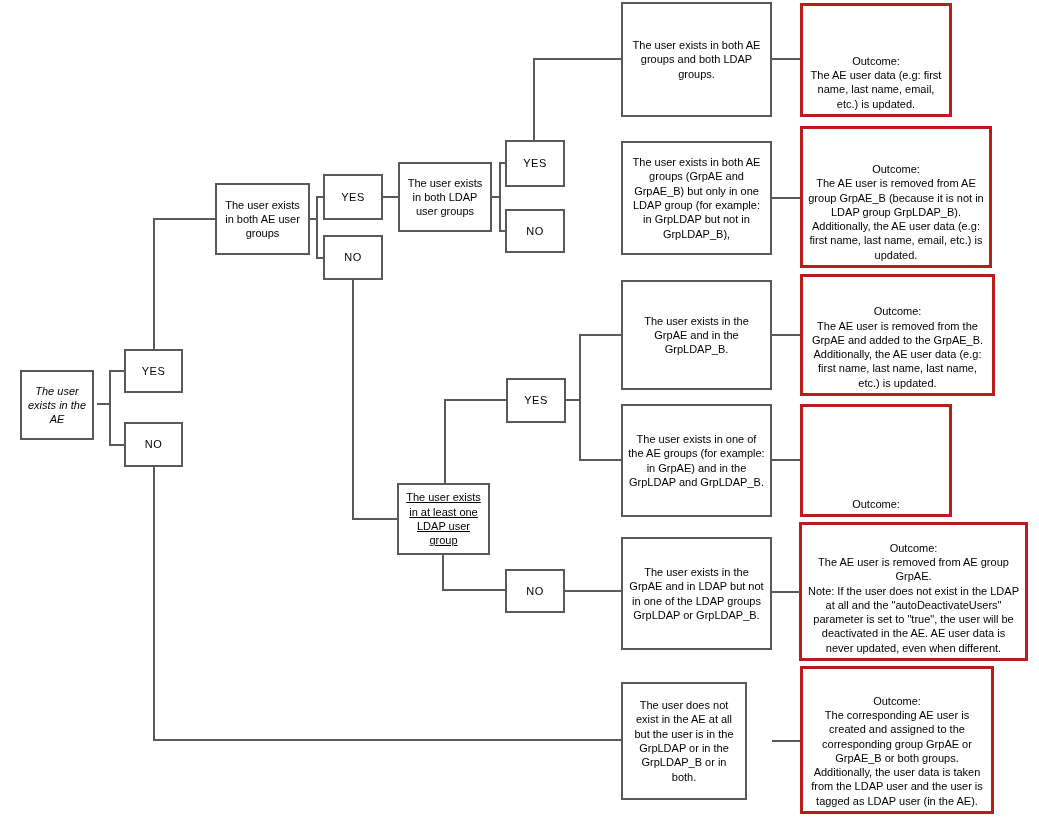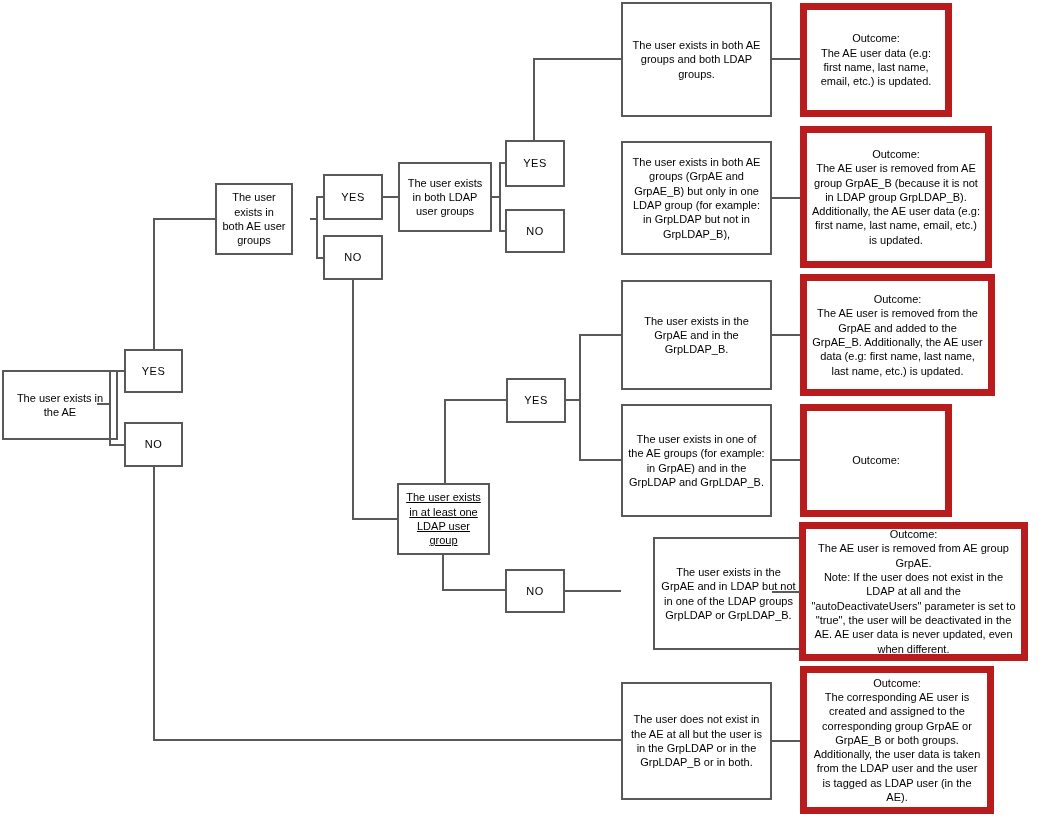--- a/index.html
+++ b/index.html
@@ -6,52 +6,52 @@
   .canvas{
     position:relative;width:1039px;height:819px;background:#ffffff;
     font-family:"Liberation Sans", sans-serif;color:#000;overflow:hidden;
   }
   .box{
     position:absolute;box-sizing:border-box;background:#ffffff;
     border:2px solid #595959;
     display:flex;flex-direction:column;align-items:center;justify-content:center;
     text-align:center;font-size:11px;line-height:1.3;padding:3px 5px;
   }
-  .outcome{border:7px solid #b91c1c;}
+  .outcome{border:3px solid #b91c1c;justify-content:flex-end;}
   .outcome .body{white-space:pre-line;}
   .yn{letter-spacing:.5px;}
   .ln{position:absolute;background:#595959;}
   .h{height:2px;}
   .v{width:2px;}
 </style>
 </head>
 <body>
 
 <div class="canvas">
 
-  <div class="box" style="left:2px;top:370px;width:116px;height:70px;">The user exists in the AE</div>
-  <div class="box" style="left:215px;top:183px;width:78px;height:72px;text-align:center;">The user exists in both AE user groups</div>
+  <div class="box" style="left:20px;top:370px;width:74px;height:70px;font-style:italic;">The user exists in the AE</div>
+  <div class="box" style="left:215px;top:183px;width:95px;height:72px;text-align:center;">The user exists in both AE user groups</div>
   <div class="box" style="left:398px;top:162px;width:94px;height:70px;">The user exists in both LDAP user groups</div>
   <div class="box" style="left:397px;top:483px;width:93px;height:72px;text-decoration:underline;">The user exists in at least one LDAP user group</div>
 
   <div class="box yn" style="left:124px;top:349px;width:59px;height:44px;">YES</div>
   <div class="box yn" style="left:124px;top:422px;width:59px;height:45px;">NO</div>
   <div class="box yn" style="left:323px;top:174px;width:60px;height:46px;">YES</div>
   <div class="box yn" style="left:323px;top:235px;width:60px;height:45px;">NO</div>
   <div class="box yn" style="left:505px;top:140px;width:60px;height:47px;">YES</div>
   <div class="box yn" style="left:505px;top:209px;width:60px;height:44px;">NO</div>
   <div class="box yn" style="left:506px;top:378px;width:60px;height:45px;">YES</div>
   <div class="box yn" style="left:505px;top:569px;width:60px;height:44px;">NO</div>
 
   <div class="box" style="left:621px;top:2px;width:151px;height:115px;">The user exists in both AE groups and both LDAP groups.</div>
   <div class="box" style="left:621px;top:280px;width:151px;height:110px;">The user exists in the GrpAE and in the GrpLDAP_B.</div>
   <div class="box" style="left:621px;top:141px;width:151px;height:114px;">The user exists in both AE groups (GrpAE and GrpAE_B) but only in one LDAP group (for example: in GrpLDAP but not in GrpLDAP_B),</div>
   <div class="box" style="left:621px;top:404px;width:151px;height:113px;">The user exists in one of the AE groups (for example: in GrpAE) and in the GrpLDAP and GrpLDAP_B.</div>
-  <div class="box" style="left:621px;top:537px;width:151px;height:113px;margin-left:32px;">The user exists in the GrpAE and in LDAP but not in one of the LDAP groups GrpLDAP or GrpLDAP_B.</div>
-  <div class="box" style="left:621px;top:682px;width:151px;height:118px;">The user does not exist in the AE at all but the user is in the GrpLDAP or in the GrpLDAP_B or in both.</div>
+  <div class="box" style="left:621px;top:537px;width:151px;height:113px;">The user exists in the GrpAE and in LDAP but not in one of the LDAP groups GrpLDAP or GrpLDAP_B.</div>
+  <div class="box" style="left:621px;top:682px;width:126px;height:118px;">The user does not exist in the AE at all but the user is in the GrpLDAP or in the GrpLDAP_B or in both.</div>
 
   <div class="box outcome" style="left:800px;top:3px;width:152px;height:114px;">
     <div>Outcome:</div>
     <div class="body">The AE user data (e.g: first name, last name, email, etc.) is updated.</div>
   </div>
   <div class="box outcome" style="left:800px;top:126px;width:192px;height:142px;">
     <div>Outcome:</div>
     <div class="body">The AE user is removed from AE group GrpAE_B (because it is not in LDAP group GrpLDAP_B). Additionally, the AE user data (e.g: first name, last name, email, etc.) is updated.</div>
   </div>
   <div class="box outcome" style="left:800px;top:274px;width:195px;height:122px;">

